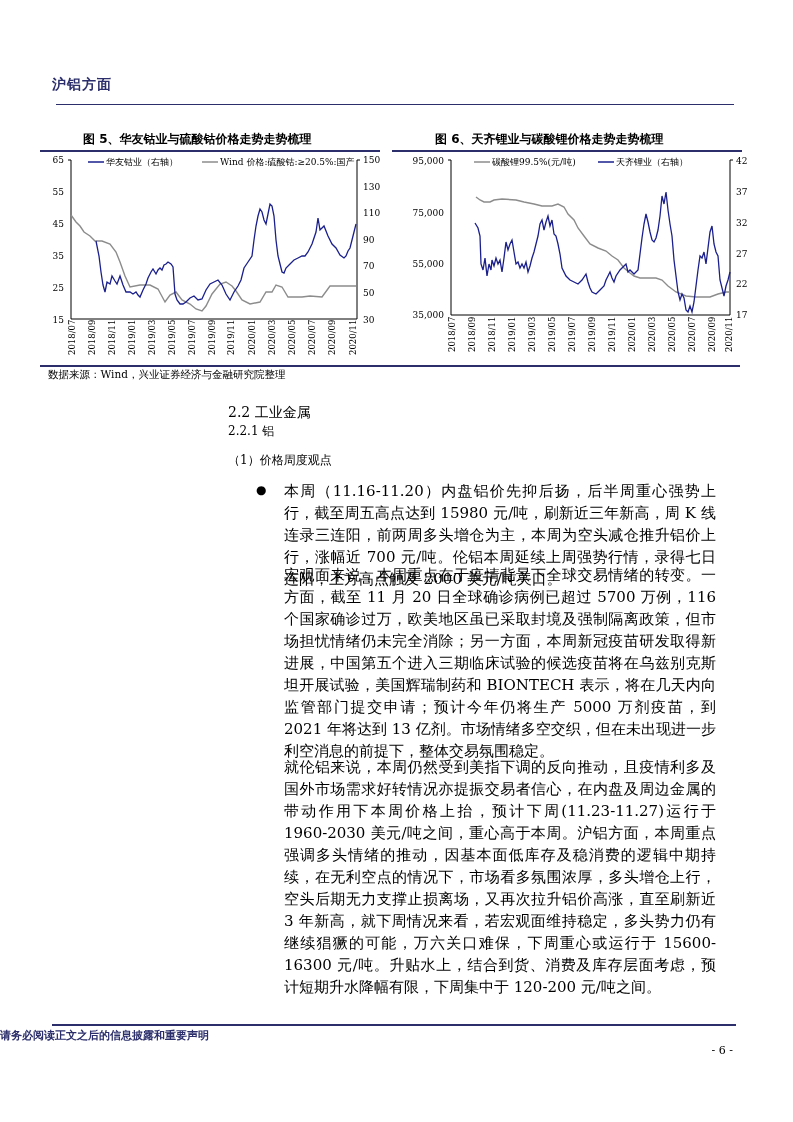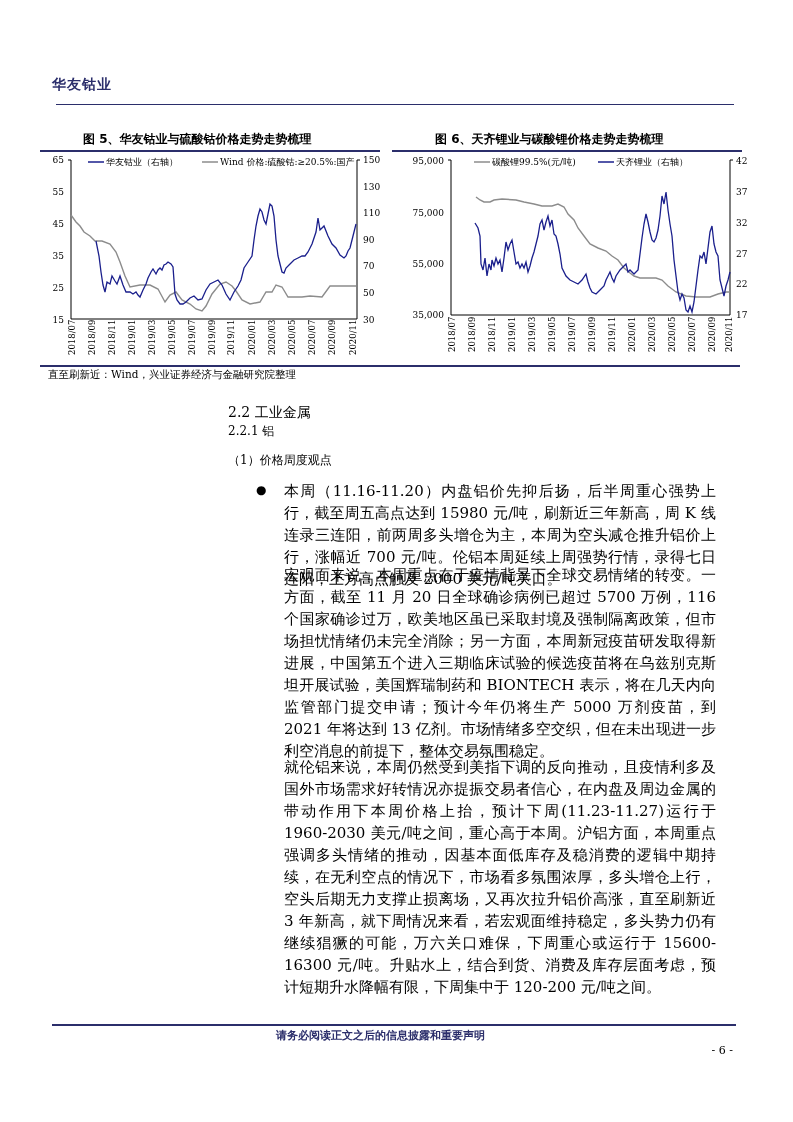--- a/index.html
+++ b/index.html
@@ -10,28 +10,28 @@
   .fig-rule { position:absolute; top:150px; height:2px; background:#2b2e6b; }
   .chart-box { position:absolute; top:152px; }
   .src-rule { position:absolute; left:40px; top:365px; width:700px; height:2px; background:#2b2e6b; }
   .source { position:absolute; left:48px; top:368px; font-size:10.5px; font-family:"DejaVu Serif", serif; }
   .h2 { position:absolute; left:228px; top:404px; font-size:14px; }
   .h3 { position:absolute; left:228px; top:423px; font-size:12px; }
   .h4 { position:absolute; left:228px; top:452px; font-size:12px;text-align:right; }
   .body-text { position:absolute; left:284px; width:432px; font-size:15px; line-height:22px; text-align:justify; }
   .bullet { position:absolute; left:256px; top:483px; font-size:12px; }
   .footer-rule { position:absolute; left:52px; top:1024px; width:684px; height:2px; background:#2b2e6b; }
-  .footer-text { position:absolute; left:0; width:681px; top:1028px; text-align:center; font-family:"DejaVu Sans", sans-serif; font-weight:bold; font-size:11px; color:#2b2e6b;margin-left:40px; }
+  .footer-text { position:absolute; left:0; width:681px; top:1028px; font-family:"DejaVu Sans", sans-serif; font-weight:bold; font-size:11px; color:#2b2e6b; }
   .page-num { position:absolute; right:60px; top:1044px; font-size:11px; font-family:"DejaVu Serif", serif; }
   svg text { font-family:"DejaVu Serif", serif; }
 </style>
 </head>
 <body>
 
-<div class="header-title">华友钴业</div>
+<div class="header-title">沪铝方面</div>
 <div class="header-rule"></div>
 
 <div class="fig-title" style="left:48px;">图 5、华友钴业与硫酸钴价格走势走势梳理</div>
 <div class="fig-rule" style="left:40px; width:340px;"></div>
 <div class="chart-box" style="left:40px;">
   <svg width="340" height="212" viewBox="0 0 340 212" xmlns="http://www.w3.org/2000/svg">
 
     <line x1="31" y1="8" x2="31" y2="167" stroke="#000" stroke-width="1"></line>
     <line x1="31" y1="8" x2="28" y2="8" stroke="#000"></line>
     <line x1="317" y1="8" x2="317" y2="167" stroke="#000" stroke-width="1"></line>
@@ -131,21 +131,21 @@
     <line x1="192" y1="10" x2="208" y2="10" stroke="#1a1f8c" stroke-width="1.5"></line>
     <text x="210" y="13" font-size="9" fill="#000">天齐锂业（右轴）</text>
 
     <polyline fill="none" stroke="#8c8c8c" stroke-width="1.4" points="70,45 74,48 78,50 84,50 88,48 96,47 110,48 118,50 128,52 136,54 146,54 152,52 158,55 162,62 168,68 172,76 178,84 184,92 192,96 200,99 206,104 212,108 218,116 224,121 228,124 234,126 250,126 256,128 262,134 270,140 280,144 290,145 304,145 312,142 320,140 324,140"></polyline>
 
     <polyline fill="none" stroke="#1a1f8c" stroke-width="1.3" points="69,71 72,76 74,84 75,112 77,118 79,106 81,124 83,112 85,118 86,108 88,114 90,106 92,112 94,108 96,120 98,106 100,90 102,98 104,92 106,88 108,100 110,112 112,110 114,116 116,112 118,116 120,110 122,120 124,114 126,106 128,100 130,92 132,84 134,72 136,68 138,78 140,70 142,64 144,74 146,68 148,82 150,84 152,92 154,102 156,116 160,124 164,128 168,130 172,132 176,128 180,122 182,130 184,136 186,140 190,142 194,138 198,134 200,128 202,124 204,120 206,126 208,130 210,124 214,118 218,114 220,112 222,120 224,118 228,122 232,118 234,102 236,86 238,72 240,62 242,70 244,80 246,88 248,90 250,86 252,78 254,64 256,44 258,52 260,40 262,58 264,72 266,84 268,108 270,124 272,140 274,148 276,142 278,146 280,158 282,160 284,154 286,160 288,150 290,134 292,118 294,104 296,106 298,100 300,112 302,96 304,80 306,74 308,92 310,100 312,104 314,128 318,144 320,134 322,128 324,120"></polyline>
   </svg>
 </div>
 
 <div class="src-rule"></div>
-<div class="source">直至刷新近：Wind，兴业证券经济与金融研究院整理</div>
+<div class="source">数据来源：Wind，兴业证券经济与金融研究院整理</div>
 
 <div class="h2">2.2 工业金属</div>
 <div class="h3">2.2.1 铝</div>
 <div class="h4">（1）价格周度观点</div>
 
 <div class="bullet">●</div>
 <div class="body-text" style="top:480px;">本周（11.16-11.20）内盘铝价先抑后扬，后半周重心强势上行，截至周五高点达到 15980 元/吨，刷新近三年新高，周 K 线连录三连阳，前两周多头增仓为主，本周为空头减仓推升铝价上行，涨幅近 700 元/吨。伦铝本周延续上周强势行情，录得七日连阳，上方高点触及 2000 美元/吨关口。</div>
 <div class="body-text" style="top:564px;">宏观面来说，本周重点在于疫情背景下全球交易情绪的转变。一方面，截至 11 月 20 日全球确诊病例已超过 5700 万例，116 个国家确诊过万，欧美地区虽已采取封境及强制隔离政策，但市场担忧情绪仍未完全消除；另一方面，本周新冠疫苗研发取得新进展，中国第五个进入三期临床试验的候选疫苗将在乌兹别克斯坦开展试验，美国辉瑞制药和 BIONTECH 表示，将在几天内向监管部门提交申请；预计今年仍将生产 5000 万剂疫苗，到 2021 年将达到 13 亿剂。市场情绪多空交织，但在未出现进一步利空消息的前提下，整体交易氛围稳定。</div>
 <div class="body-text" style="top:756px;">就伦铝来说，本周仍然受到美指下调的反向推动，且疫情利多及国外市场需求好转情况亦提振交易者信心，在内盘及周边金属的带动作用下本周价格上抬，预计下周(11.23-11.27)运行于 1960-2030 美元/吨之间，重心高于本周。沪铝方面，本周重点强调多头情绪的推动，因基本面低库存及稳消费的逻辑中期持续，在无利空点的情况下，市场看多氛围浓厚，多头增仓上行，空头后期无力支撑止损离场，又再次拉升铝价高涨，直至刷新近 3 年新高，就下周情况来看，若宏观面维持稳定，多头势力仍有继续猖獗的可能，万六关口难保，下周重心或运行于 15600-16300 元/吨。升贴水上，结合到货、消费及库存层面考虑，预计短期升水降幅有限，下周集中于 120-200 元/吨之间。</div>
 

